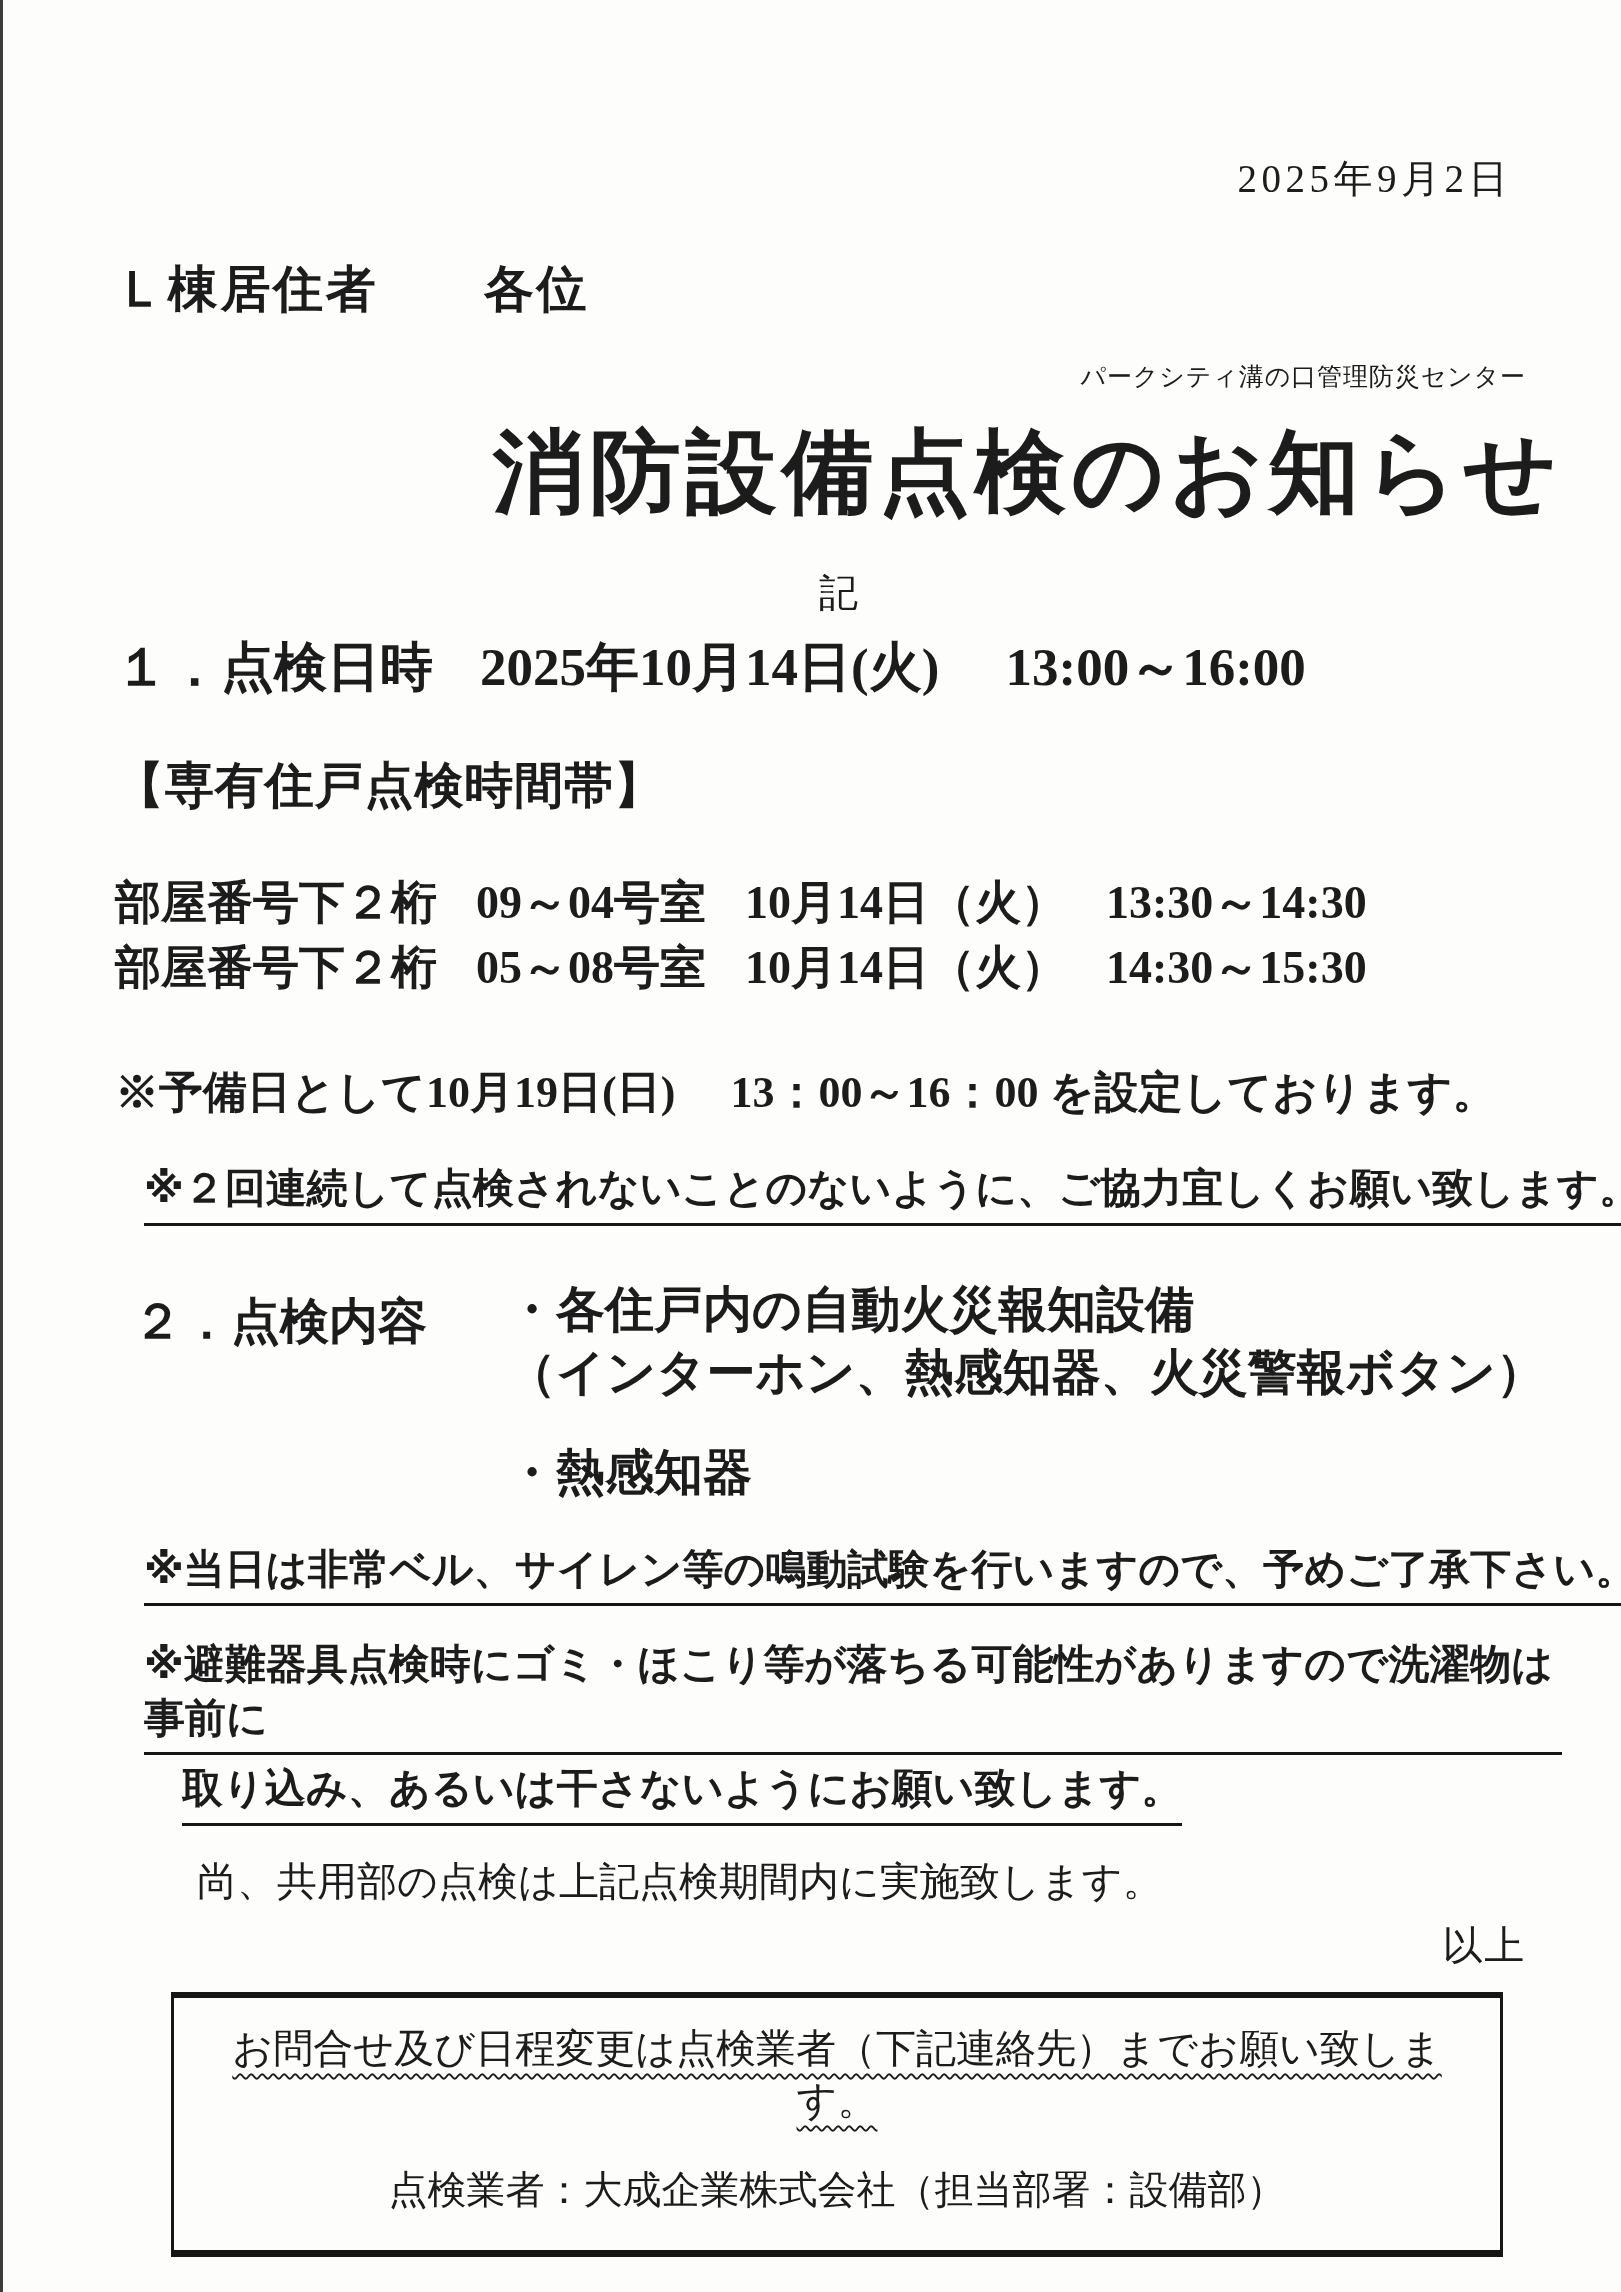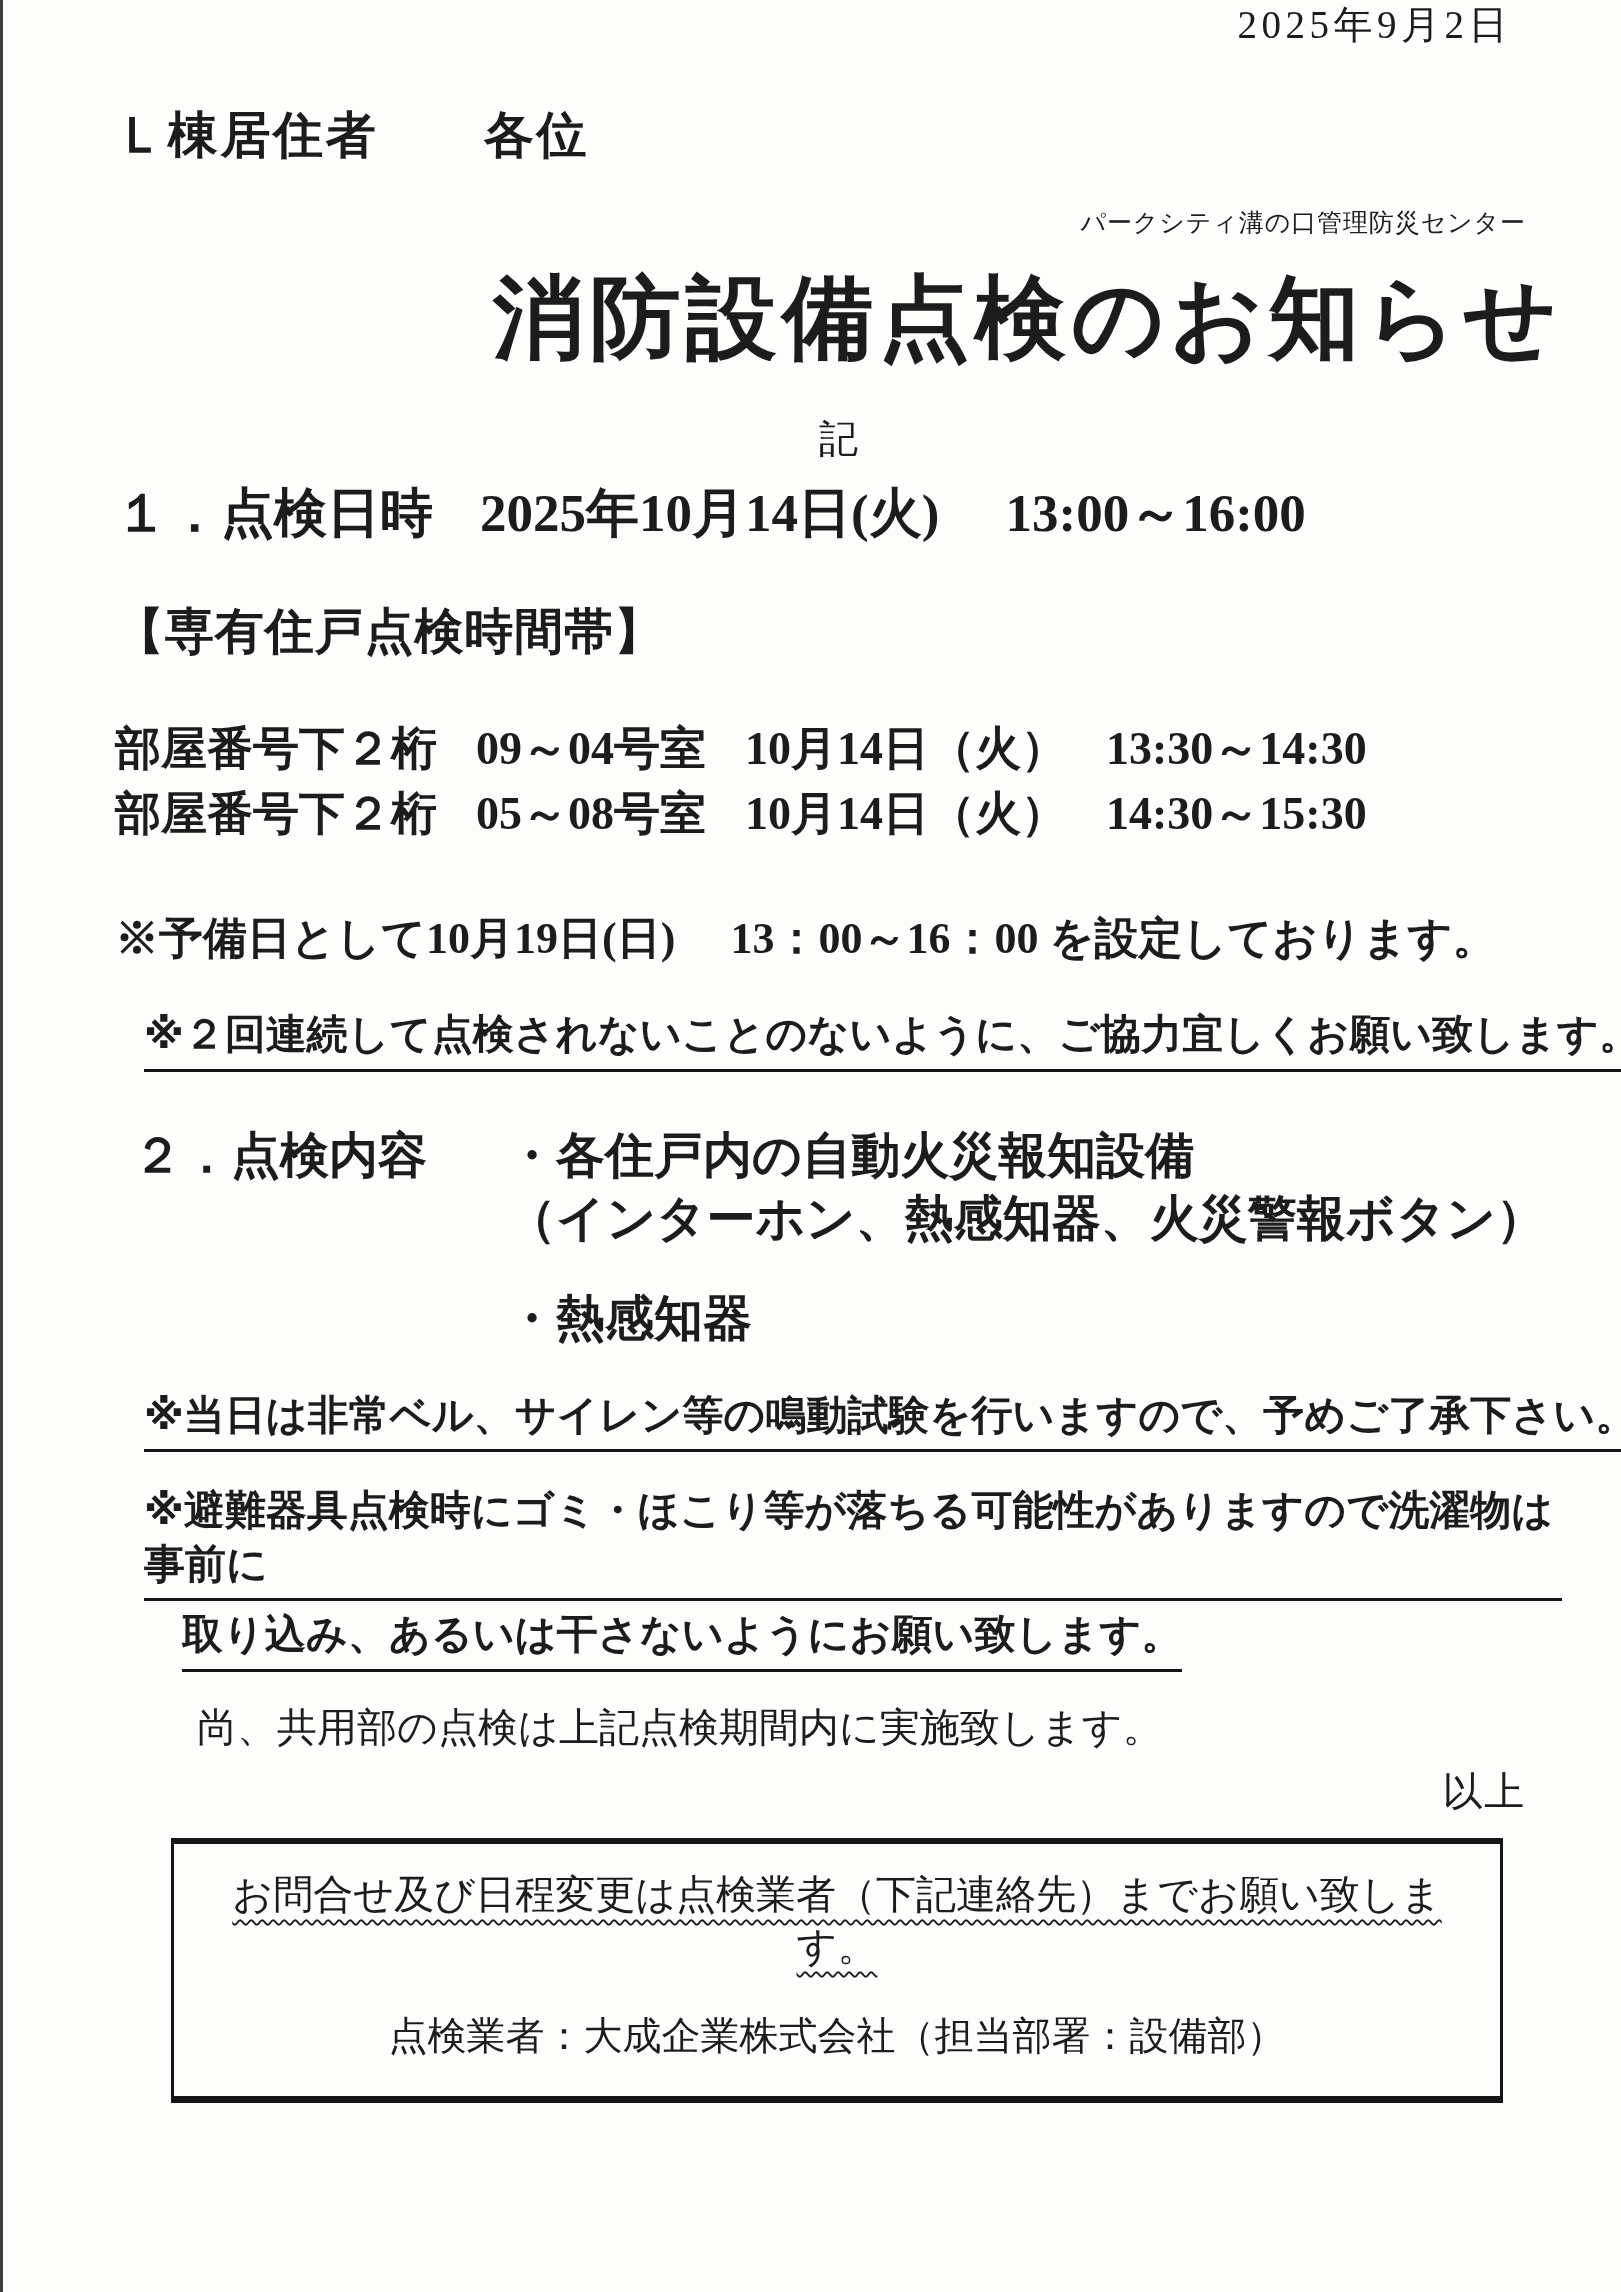--- a/index.html
+++ b/index.html
@@ -20,41 +20,41 @@
     content: "";
     position: absolute;
     left: 0; top: 0;
     width: 2.7px; height: 100%;
     background: #3c3c3c;
   }
   .inner { padding: 0 59px 36px 115px; }
 
   .gothic { font-family: "Liberation Sans", "DejaVu Sans", sans-serif; }
 
-  .date-line   { text-align: right; font-size: 39px; letter-spacing: 4.5px; padding-right: 50px; }
+  .date-line   { padding-top: 154px; text-align: right; font-size: 39px; letter-spacing: 4.5px; padding-right: 50px; }
   .addressee   { margin-top: 52px; font-size: 50px; font-weight: bold; letter-spacing: 2.7px; }
   .sender      { margin-top: 39px; text-align: right; font-size: 25px; letter-spacing: 0.9px; padding-right: 36px; }
   .doc-title   { margin-top: 23px; text-align: right; font-size: 91px; font-weight: bold; letter-spacing: 5.4px; line-height: 1.25; }
   .intro       { margin-top: 19.7px; font-size: 39px; letter-spacing: 0.9px; }
   .record-mark { margin-top: 38px; text-align: center; font-size: 39px; }
 
   .section1 { margin-top: 14.3px; font-size: 53px; font-weight: bold; display: flex; gap: 47px; white-space: nowrap; }
   .subheader { margin-top: 52px; font-size: 49px; font-weight: bold; letter-spacing: 0.9px; }
 
   .schedule { margin-top: 52px; font-size: 46px; font-weight: bold; }
   .schedule-row { display: flex; gap: 39px; white-space: nowrap; line-height: 1.42; }
 
   .reserve { margin-top: 64px; font-size: 44px; font-weight: bold; white-space: nowrap; }
 
   .coop-wrap { margin-top: 41px; margin-left: 29px; }
   .underlined { display: inline-block; border-bottom: 3.6px solid #151515; padding-bottom: 7.2px; }
   .coop { font-size: 41px; font-weight: bold; white-space: nowrap; }
 
   .section2 { margin-top: 52px; display: flex; }
-  .section2-label { flex: 0 0 392px; font-size: 49px; font-weight: bold; padding-left: 18px; }
+  .section2-label { flex: 0 0 392px; font-size: 49px; font-weight: bold; padding-left: 18px; margin-top: 12px; }
   .section2-content { font-size: 49px; font-weight: bold; line-height: 1.28; }
   .section2-item2 { margin-top: 38px; }
 
   .bell-wrap { margin-top: 39px; margin-left: 29px; }
   .bell { font-size: 41px; font-weight: bold; white-space: nowrap; }
 
   .laundry { margin-top: 32px; margin-left: 29px; font-size: 41px; font-weight: bold; }
   .laundry-l2 { margin-left: 38px; margin-top: 7px; }
 
   .common  { margin-top: 30px; margin-left: 82px; font-size: 40px; }

